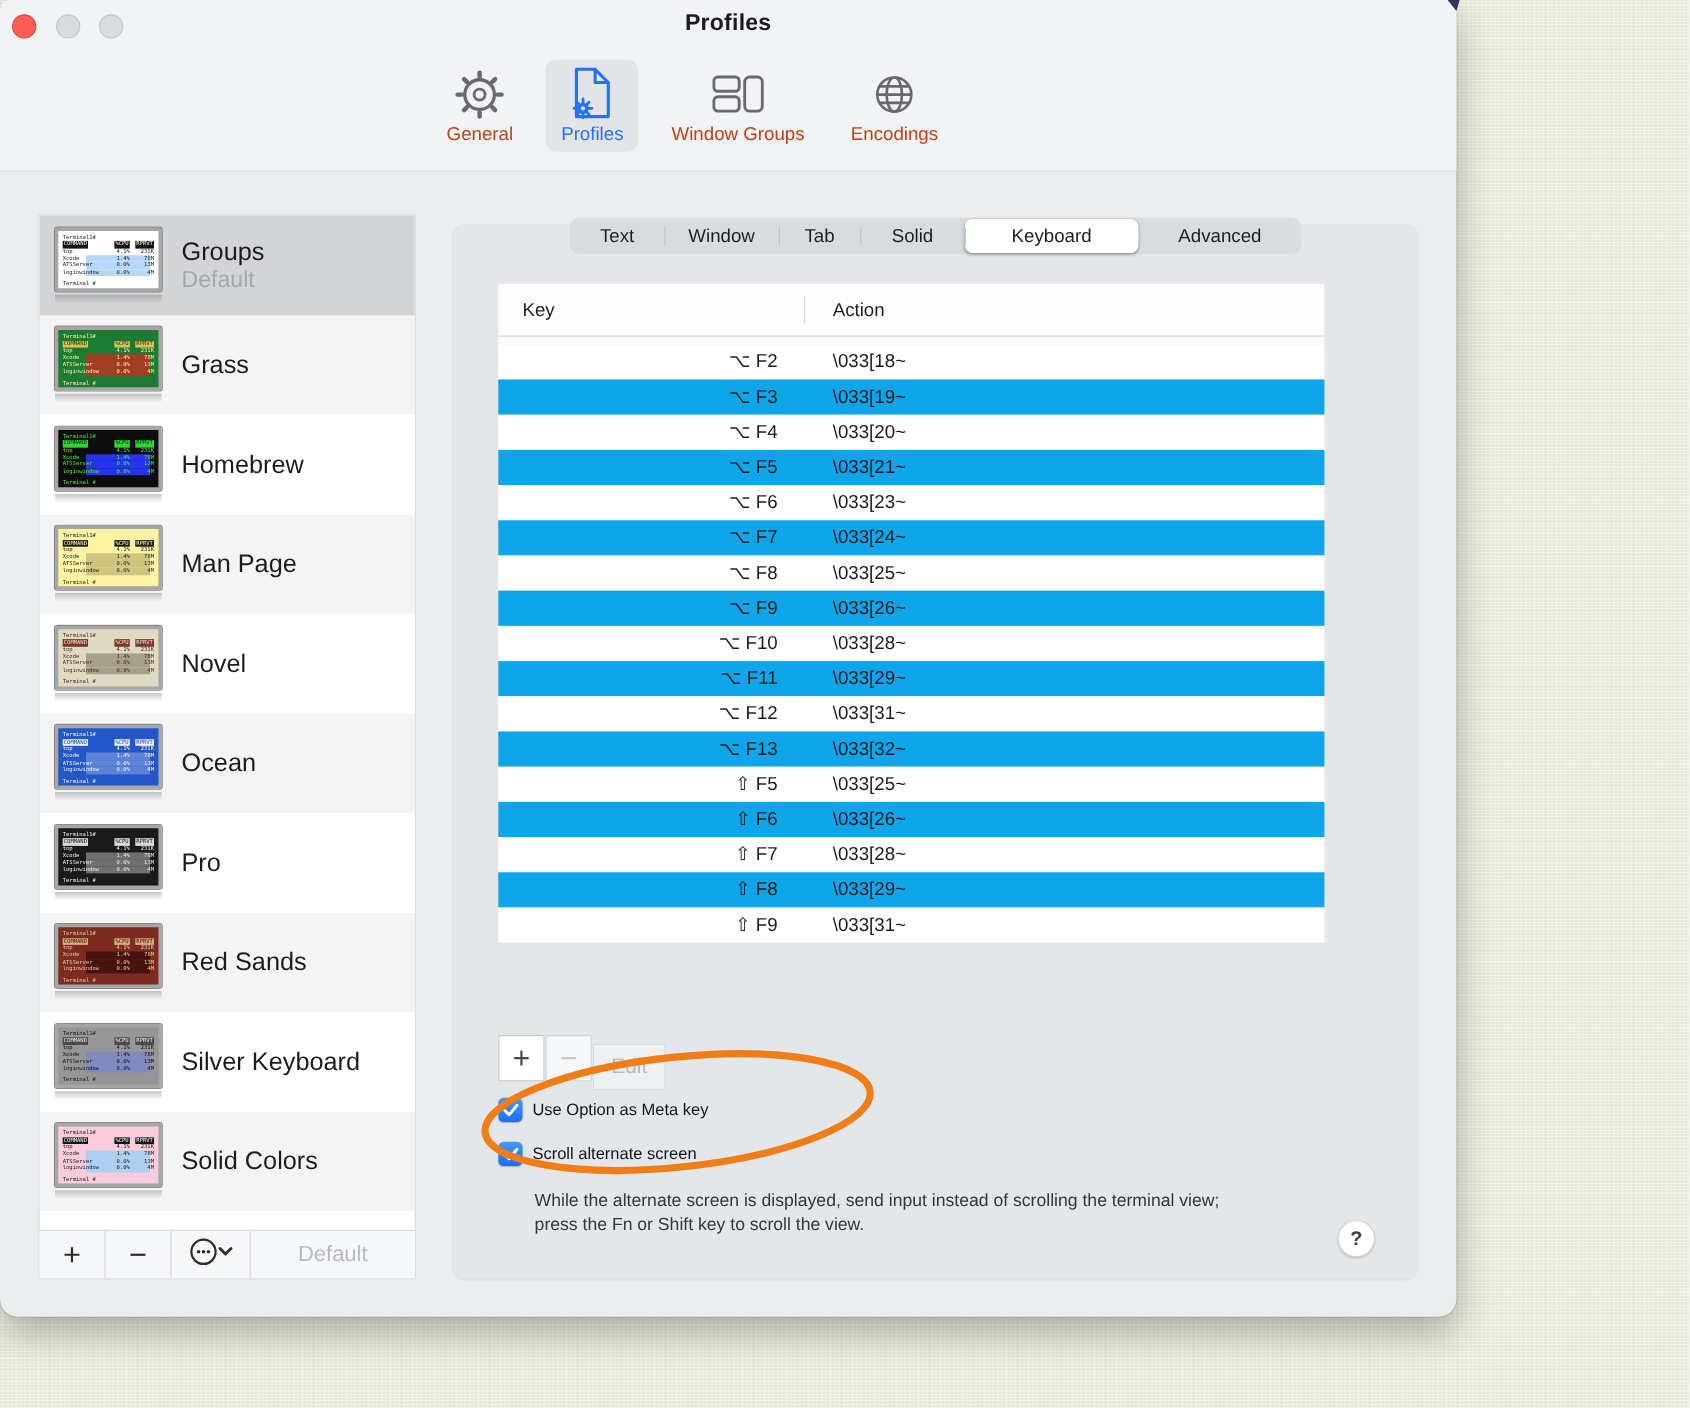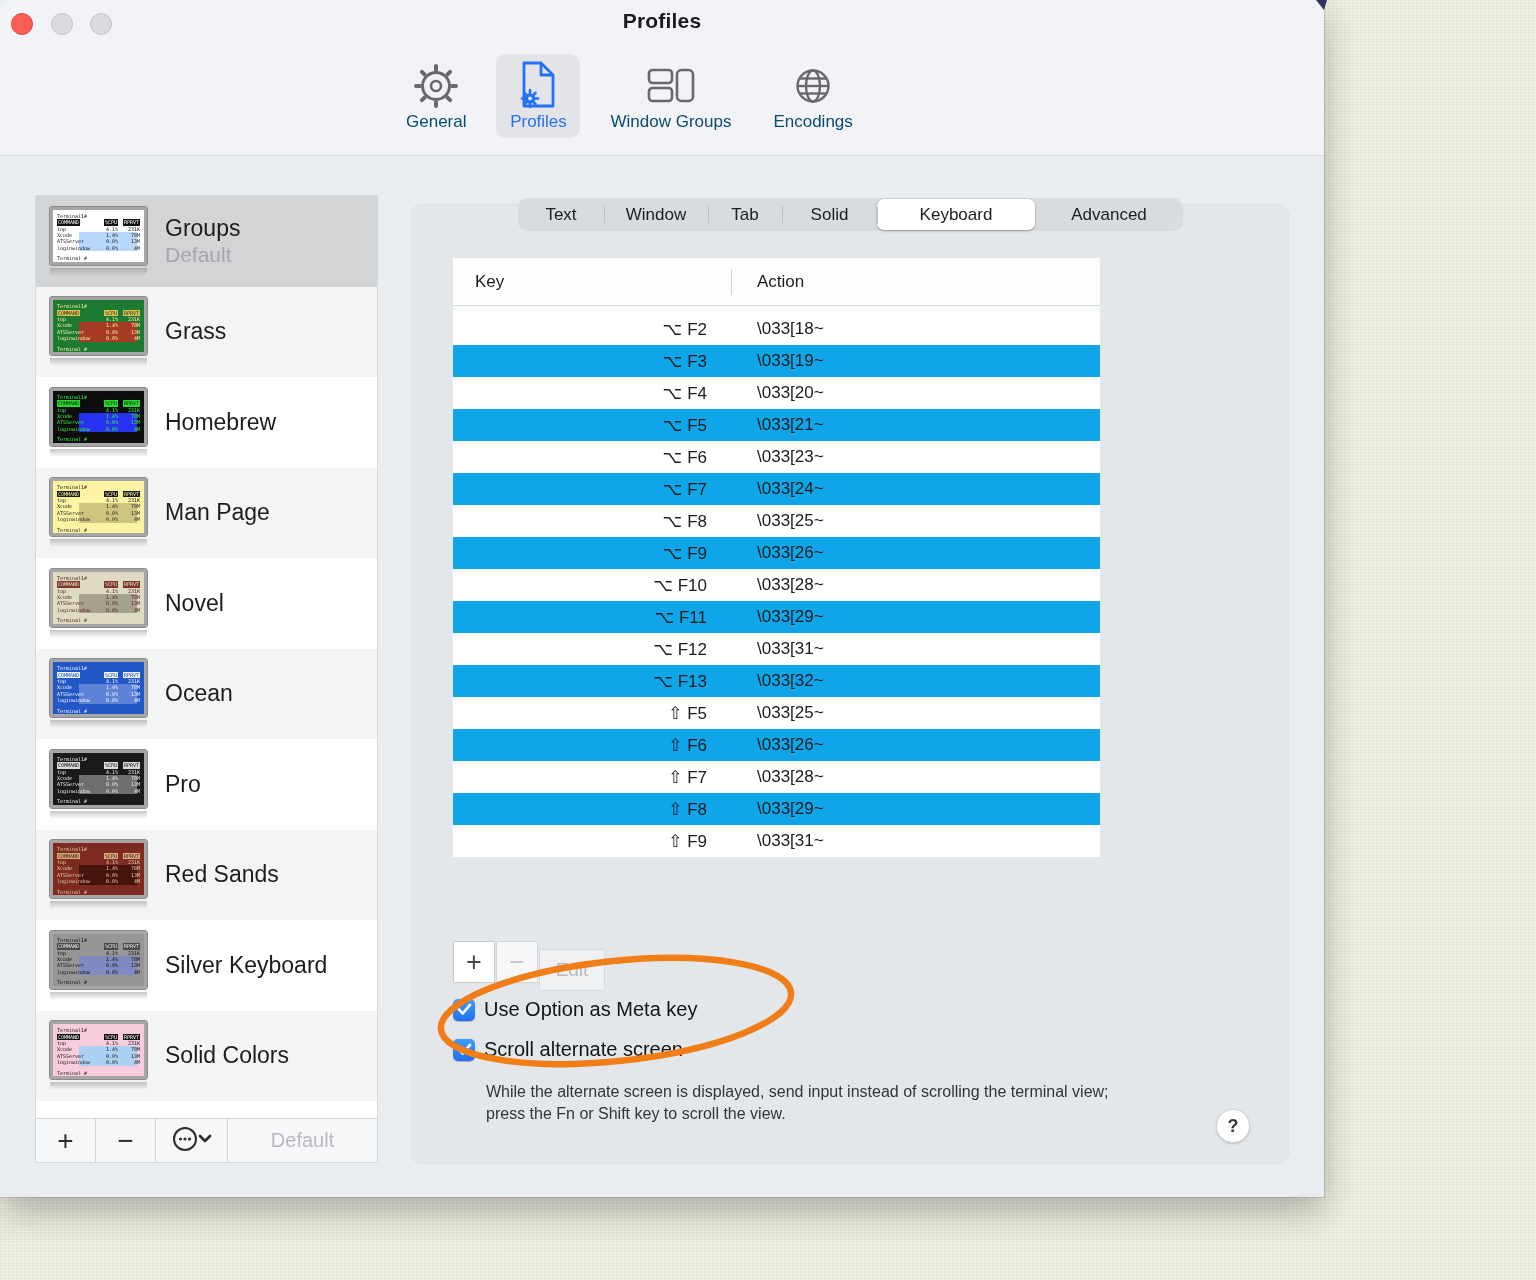--- a/index.html
+++ b/index.html
@@ -6,21 +6,21 @@
   html,body { width:1536px; height:1280px; font-family:"Liberation Sans", sans-serif; }
   .desktop{
     position:relative; width:1536px; height:1280px; overflow:hidden;
     background-color:#ecedde;
     background-image:
       repeating-linear-gradient(0deg, rgba(255,255,255,.38) 0 1px, transparent 1px 3px),
       repeating-linear-gradient(90deg, rgba(150,150,110,.07) 0 2px, transparent 2px 4px);
   }
   .window{
     position:absolute; left:0; top:0; width:1324px; height:1197px;
-    background:#eaedf0; border-radius:0;
+    background:#eaedf0; border-radius:16px;
     box-shadow:0 14px 34px rgba(0,0,0,.28), 0 0 0 1px rgba(0,0,0,.10);
   }
   
   .titlebar{
     position:absolute; left:0; top:0; width:100%; height:156px;
     background:#f1f3f6; border-bottom:1px solid #d6d7d9; border-radius:10px 10px 0 0;
   }
   .traffic{ position:absolute; top:13px; width:22px; height:22px; border-radius:50%; }
   .t-close{ left:11px; background:#ff5e57; border:1px solid #e0443e; }
   .t-min  { left:51px; background:#d9dbde; border:1px solid #c3c5c8; }
@@ -29,21 +29,21 @@
     position:absolute; top:9px; left:0; width:100%; text-align:center;
     font-size:21px; font-weight:bold; color:#1b1b1d; letter-spacing:.2px;
   }
   .toolbar{ position:absolute; left:394px; top:54px; display:flex; gap:18px; }
   .tb-item{
     display:flex; flex-direction:column; align-items:center; justify-content:flex-end;
     padding:8px 12px 6px; border-radius:10px; min-width:84px; height:84px;
   }
   .tb-item.selected{ background:#e2e4e7; }
   .tb-icon{ height:48px; display:flex; align-items:center; justify-content:center; }
-  .tb-label{ font-size:17px; color:#0c4a6e; margin-top:3px; white-space:nowrap; }
+  .tb-label{ font-size:17px; color:#c2410c; margin-top:3px; white-space:nowrap; }
   .tb-item.selected .tb-label{ color:#2570f5; }
   
   .sidebar{
     position:absolute; left:36px; top:196px; width:341px; height:966px;
     background:#ffffff; box-shadow:0 0 0 1px rgba(0,0,0,.08);
   }
   .profile-list{ position:absolute; left:0; top:0; width:100%; height:922px; overflow:hidden; }
   .profile-row{ height:90.5px; display:flex; align-items:center; padding-left:14px; background:#fff; }
   .profile-row.stripe{ background:#f4f4f5; }
   .profile-row.selected{ background:#d2d4d6; }
@@ -100,21 +100,21 @@
   .seg.divided::before{
     content:""; position:absolute; left:0; top:8px; width:1px; height:17px; background:#bfc2c5;
   }
   .seg.selected{
     background:#ffffff; border-radius:7px; margin:1px 0;
     box-shadow:0 1px 2.5px rgba(0,0,0,.30), 0 0 0 .5px rgba(0,0,0,.04);
   }
   .w-text{width:86px}.w-window{width:104px}.w-tab{width:74px}
   .w-shell{width:95px}.w-keyboard{width:158px}.w-advanced{width:148px}
   
-  .kb-table{ position:absolute; left:453px; top:258px; width:647px; }
+  .kb-table{ position:absolute; left:453px; top:258px; width:751px; }
   .kb-header{
     position:relative; height:48px; background:#fdfdfd; border-bottom:1px solid #d8d9db;
     display:flex; align-items:center; font-size:17px; color:#1d1d1f;
   }
   .kb-header .h-key{ padding-left:22px; }
   .kb-header .h-action{ position:absolute; left:304px; }
   .kb-header .h-div{ position:absolute; left:278px; top:11px; width:1px; height:26px; background:#d4d5d7; }
   .kb-gap{ height:7px; background:#fafbfb; }
   .kb-row{ height:32px; display:flex; align-items:center; font-size:17px; color:#1b1b1d; background:#fff; }
   .kb-row.stripe{ background:#0ea5e9; }
@@ -136,21 +136,21 @@
     border:1px solid #d8d9db; font-size:19px; color:#b9bbbe;
   }
   .check-row{ position:absolute; left:453px; display:flex; align-items:center; }
   .check-row-1{ top:998px; } .check-row-2{ top:1038px; }
   .checkbox{
     width:22px; height:22px; border-radius:5px;
     background:linear-gradient(180deg,#429bf8,#1d6ef4);
     box-shadow:0 .5px 1px rgba(0,0,0,.25);
     display:flex; align-items:center; justify-content:center;
   }
-  .check-label{ margin-left:9px; font-size:20px; color:#141416; }
+  .check-label{ margin-left:9px; font-size:15px; color:#141416; }
   .panel-note{
     position:absolute; left:486px; top:1081px; width:664px;
     font-size:16px; line-height:1.38; color:#343436;
   }
   .help-btn{
     position:absolute; left:1216px; top:1109px; width:34px; height:34px; border-radius:50%;
     background:#ffffff; border:1px solid #d2d3d5; box-shadow:0 1px 2px rgba(0,0,0,.18);
     display:flex; align-items:center; justify-content:center;
     font-size:18px; font-weight:bold; color:#3a3a3c;
   }

